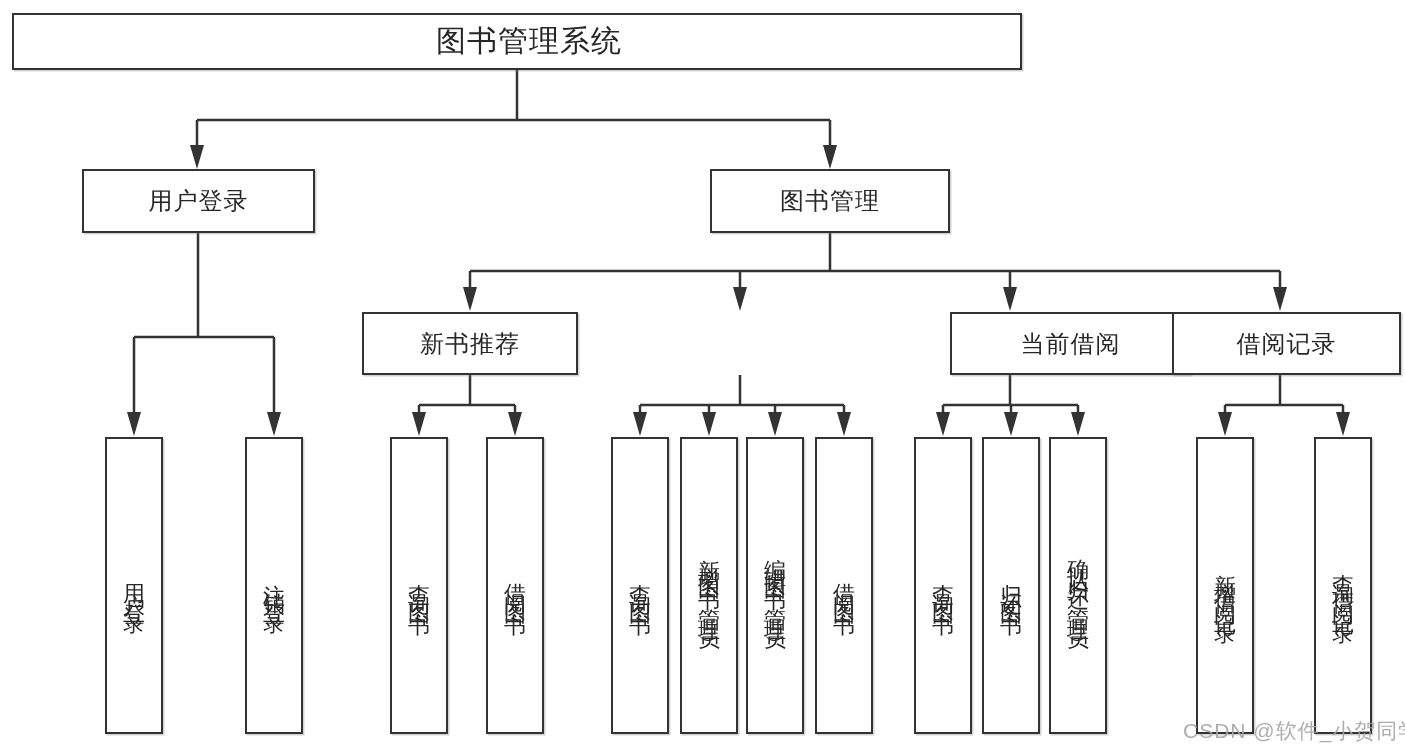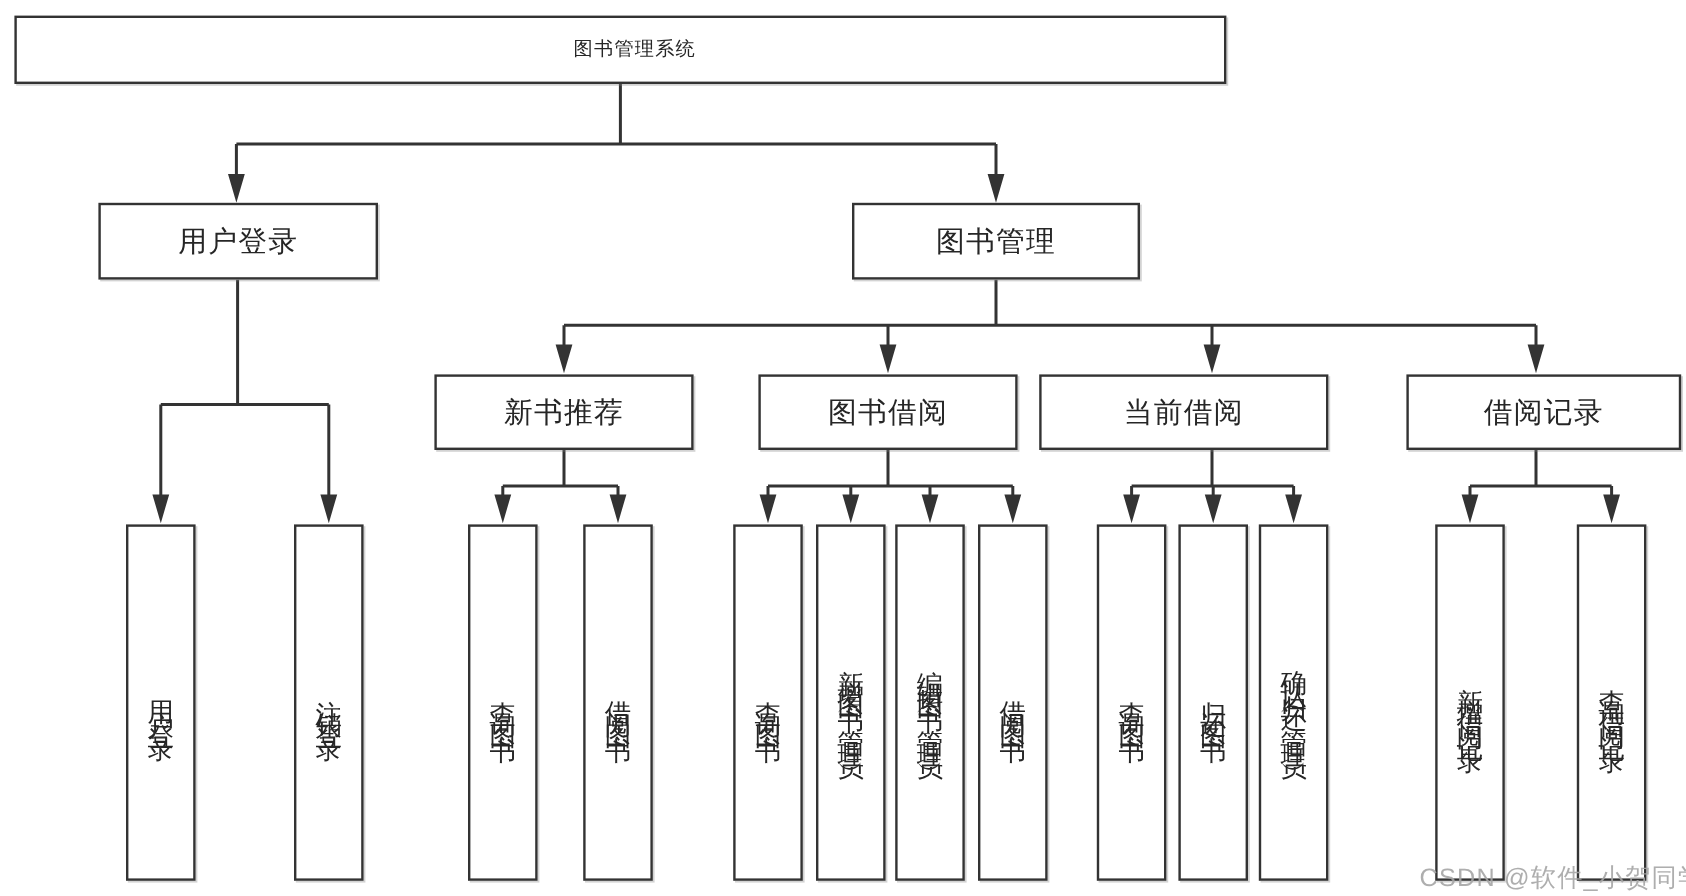--- a/index.html
+++ b/index.html
@@ -9,21 +9,21 @@
   }
   #connectors{position:absolute;left:0;top:0;}
   .node{
     position:absolute;box-sizing:border-box;background:#ffffff;
     border:2.5px solid #333333;
     display:flex;align-items:center;justify-content:center;
     box-shadow:1.5px 1.5px 0 rgba(130,130,130,0.35);
   }
   .node .lbl{color:#262626;white-space:nowrap;}
   .node.h .lbl{font-size:24px;letter-spacing:1px;}
-  .node.root .lbl{font-size:16px;letter-spacing:1px;margin-left:24px;}
+  .node.root .lbl{font-size:30px;letter-spacing:1px;margin-left:24px;}
   .node.v .lbl{
     writing-mode:vertical-rl;text-orientation:mixed;
     font-size:22px;letter-spacing:10px;line-height:1;
   }
   .watermark{
     position:absolute;left:1183px;top:717px;width:220px;
     font-size:21px;color:rgba(165,165,165,0.9);letter-spacing:1px;
     white-space:nowrap;z-index:5;
   }
 </style>
@@ -58,24 +58,21 @@
   <div class="node h" style="left:82px;top:169px;width:233px;height:64px">
     <span class="lbl">用户登录</span>
   </div>
   <div class="node h" style="left:362px;top:312px;width:216px;height:63px">
     <span class="lbl">新书推荐</span>
   </div>
 
   <div class="node h" style="left:710px;top:169px;width:240px;height:64px">
     <span class="lbl">图书管理</span>
   </div>
-  <div class="node h" style="left:632px;top:312px;width:216px;height:63px">
-    <span class="lbl">图书借阅</span>
-  </div>
-  <div class="node h" style="left:866px;top:312px;width:241px;height:63px">
+  <div class="node h" style="left:950px;top:312px;width:241px;height:63px">
     <span class="lbl">当前借阅</span>
   </div>
   <div class="node h" style="left:1172px;top:312px;width:229px;height:63px">
     <span class="lbl">借阅记录</span>
   </div>
 
   <div class="node v" style="left:105px;top:437px;width:58px;height:297px">
     <span class="lbl">用户登录</span>
   </div>
   <div class="node v" style="left:245px;top:437px;width:58px;height:297px">

